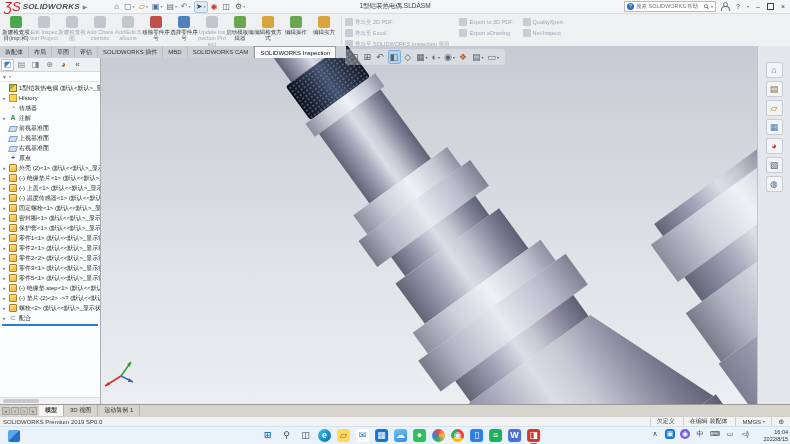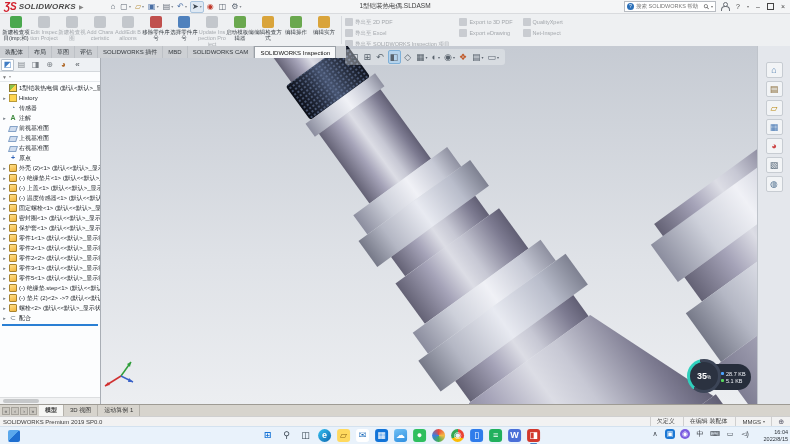--- a/index.html
+++ b/index.html
@@ -2,21 +2,21 @@
 <html><head>
 <meta charset="utf-8">
 <style>
   html,body{margin:0;padding:0;background:#000;}
   *{box-sizing:border-box;font-family:"Liberation Sans","DejaVu Sans",sans-serif;}
   #screen{position:relative;width:790px;height:444px;overflow:hidden;background:#eef0f2;}
 
   
   #titlebar{position:absolute;left:0;top:0;width:790px;height:14px;background:#f4f5f6;border-bottom:1px solid #d9dbde;display:flex;align-items:center;}
   #logo{display:flex;align-items:center;padding:0 4px;height:14px;}
-  .logo-mark{color:#d21e2b;font-weight:bold;font-style:italic;font-size:10px;line-height:10px;text-align:center;}
+  .logo-mark{color:#d21e2b;font-weight:normal;font-style:italic;font-size:13px;line-height:10px;text-align:center;}
   .logo-word{color:#4a4a4a;font-weight:bold;font-style:italic;font-size:8px;margin-left:2px;letter-spacing:.2px;}
   .flyout{color:#888;font-size:6px;margin-left:3px;}
   .qat{display:flex;align-items:center;gap:2px;margin-left:22px;}
   .qbtn{display:flex;align-items:center;height:12px;padding:0 1px;border-radius:2px;}
   .qbtn.active{background:#dfe9f3;border:1px solid #a9c4de;}
   .qg{font-size:8px;line-height:10px;}
   .qdd{font-size:4px;color:#8a8f95;margin-left:1px;}
   #window-title{position:absolute;left:0;right:0;top:2px;text-align:center;font-size:6.5px;color:#3c3c3c;pointer-events:none;}
   #tb-right{position:absolute;right:2px;top:1px;display:flex;align-items:center;gap:4px;}
   .tb-search{display:flex;align-items:center;background:#fff;border:1px solid #b8bcc2;height:11px;width:92px;padding:0 2px;gap:2px;}
@@ -473,38 +473,20 @@
             <span class="g">▤</span>
             <span class="dd">▾</span>
           </div>
 
           <div class="hicon">
             <span class="g">▭</span>
             <span class="dd">▾</span>
           </div>
         </div>
 
-      <div id="netbadge">
-        <div class="nm-pill">
-          <div class="nm-row">
-            <span class="nm-dot" style="background:#4da3ff;" title="28.7 KB"></span>
-            <span class="nm-txt">28.7 KB</span>
-          </div>
-          <div class="nm-row">
-            <span class="nm-dot" style="background:#57d65c;"></span>
-            <span class="nm-txt">5.1 KB</span>
-          </div>
-        </div>
-        <div class="nm-ring">
-          <div class="nm-inner">
-            <span class="nm-pct">35</span>
-            <span class="nm-pctsign">%</span>
-          </div>
-        </div>
-      </div>
     </div>
 
     <div id="left-panel">
       <div id="fm-tabs">
 
           <div class="fm-tab active">
             <span style="color: rgb(63, 124, 196);">◩</span>
           </div>
 
           <div class="fm-tab">

